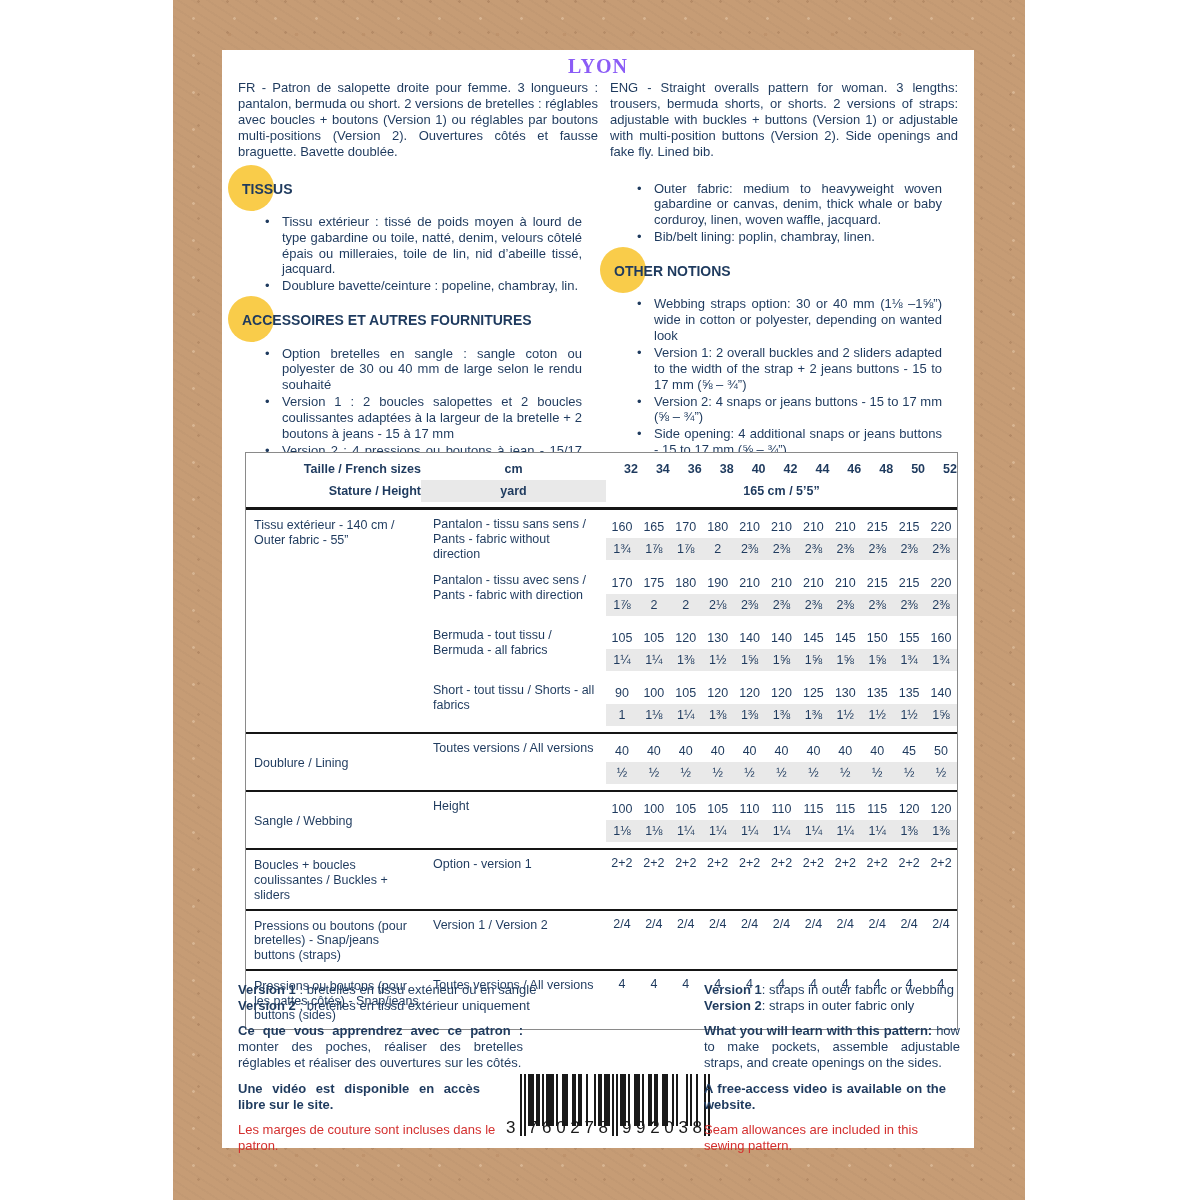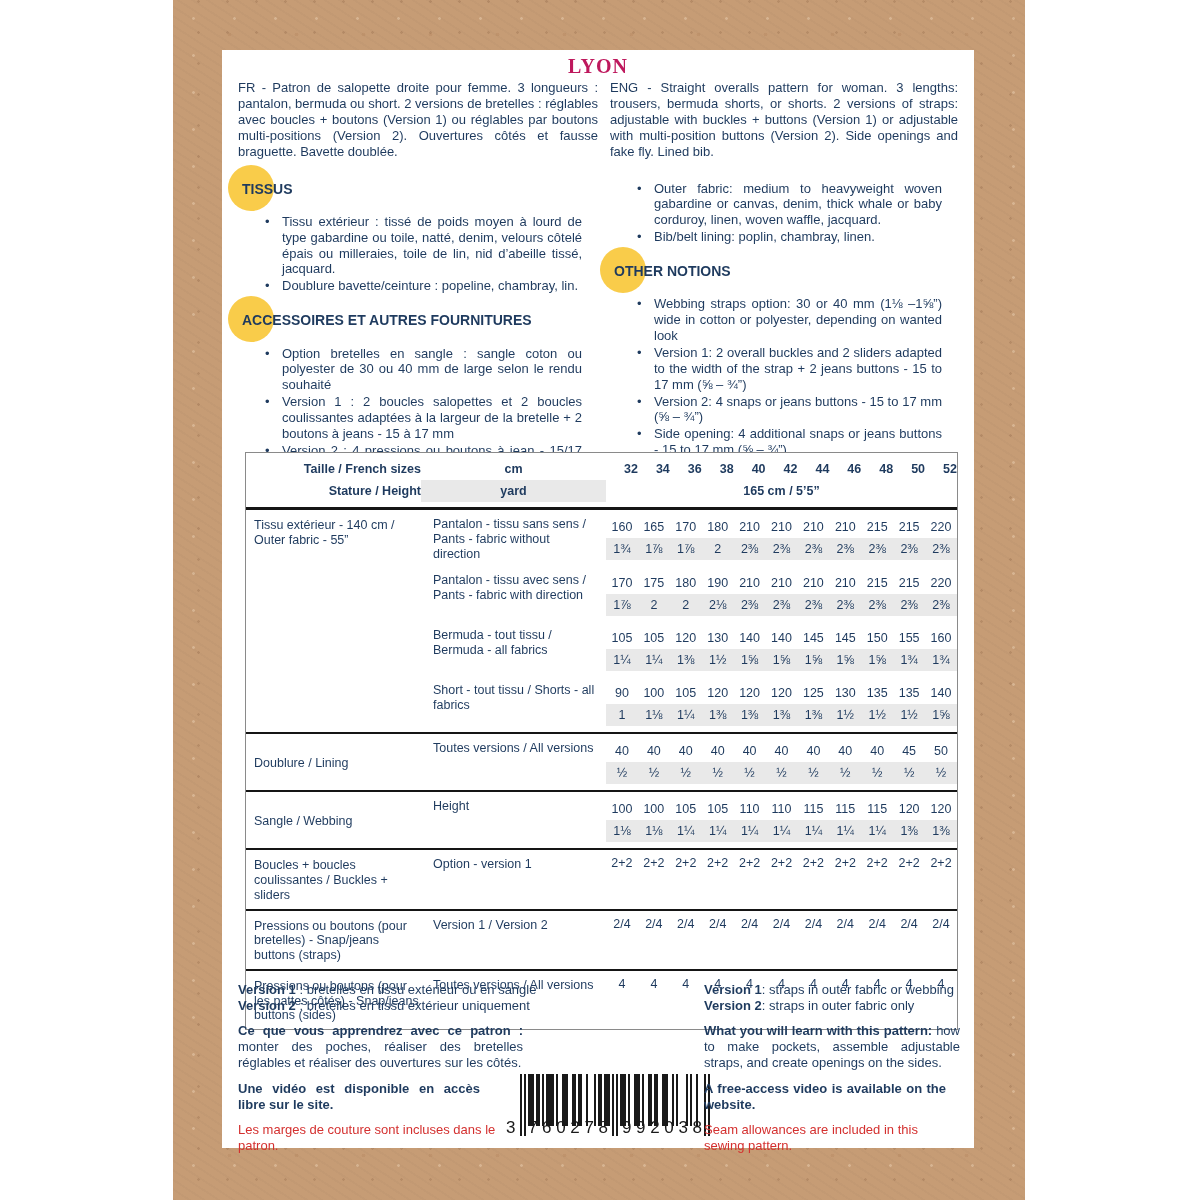--- a/index.html
+++ b/index.html
@@ -14,21 +14,21 @@
       radial-gradient(rgba(173,122,82,0.25) 1.6px, transparent 2.3px),
       repeating-linear-gradient(33deg, rgba(0,0,0,0.02) 0 2px, transparent 2px 8px);
     background-size: 41px 37px, 29px 31px, 67px 59px, auto;
     background-position: 0 0, 11px 17px, 23px 5px, 0 0; }
 
   .card { position:absolute; left:222px; top:50px; width:752px; height:1098px;
           background:#ffffff; color:#1e3a5e; }
 
   .title { position:absolute; top:5px; left:0; right:0; text-align:center;
            font-family:"Liberation Serif", serif; font-weight:bold;
-           font-size:20px; letter-spacing:1px; color:#be185d; }
+           font-size:20px; letter-spacing:1px; color:#8b5cf6; }
 
   .col { position:absolute; top:30px; font-size:13px; line-height:1.24; }
   .col.left  { left:16px;  width:360px; }
   .col.right { left:388px; width:348px; }
   .intro { margin:0 0 20px 0; text-align:justify; }
 
   .sec-header { position:relative; font-weight:bold; font-size:14px;
                 margin:18px 0 5px 4px; z-index:1; }
   .sec-header .dot { position:absolute; left:-14px; top:-16px; width:46px; height:46px;
                      border-radius:50%; background:#f9cc4a; z-index:-1; }

